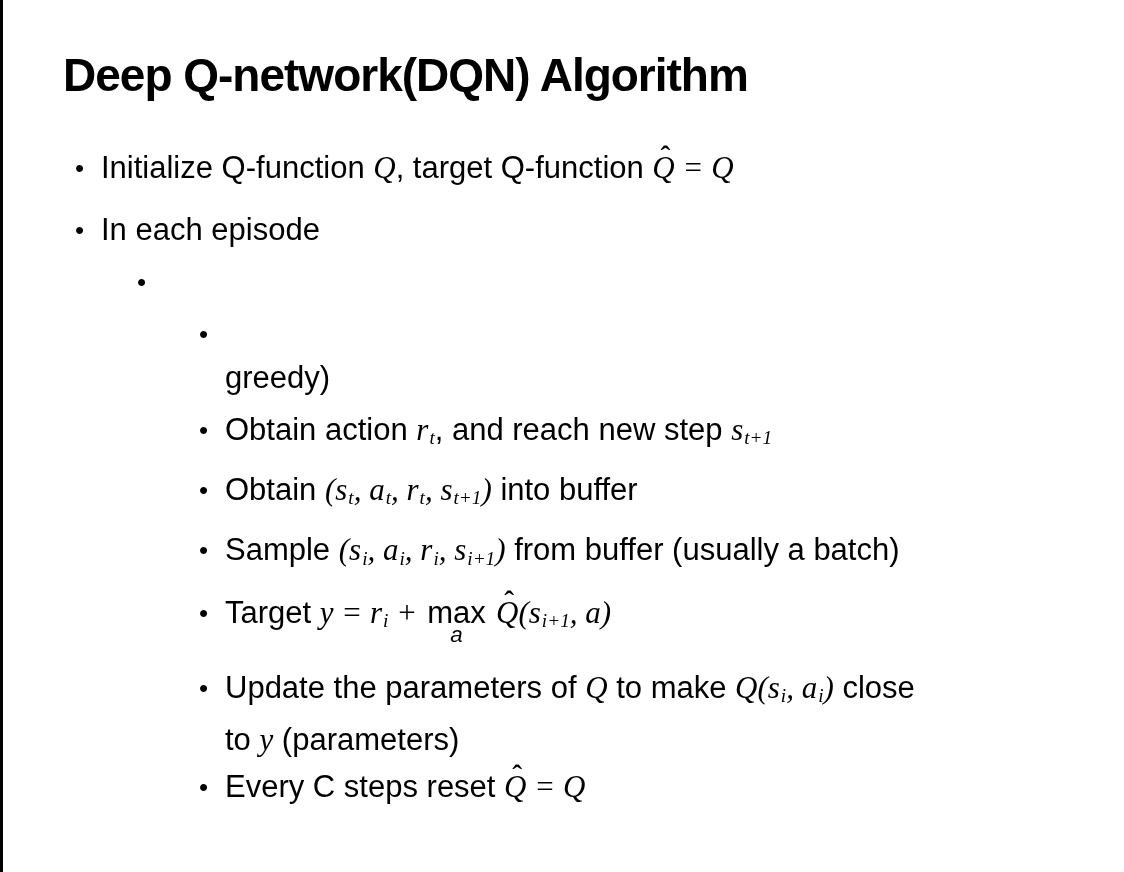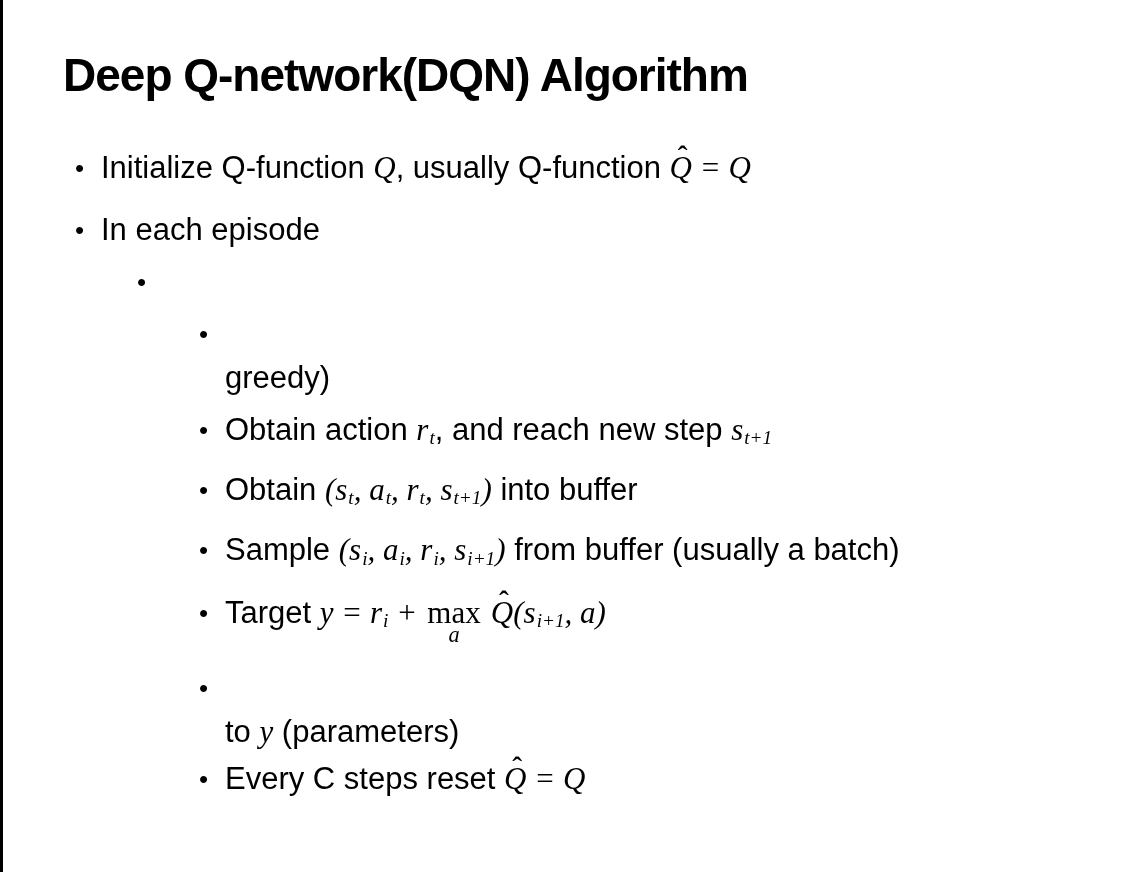--- a/index.html
+++ b/index.html
@@ -86,21 +86,21 @@
     left: 50%;
     top: -0.40em;
     transform: translateX(-30%);
     font-style: normal;
     font-weight: bold;
     font-size: 0.95em;
   }
   .maxwrap {
     position: relative;
     display: inline-block;
-    font-family: Liberation Serif, serif;
+    font-family: Liberation Sans, sans-serif;
     text-align: center;
     margin: 0 0.08em;
   }
   .maxtop { font-style: normal; }
   .maxunder {
     position: absolute;
     left: 50%;
     top: 0.98em;
     transform: translateX(-50%);
     font-size: 0.72em;
@@ -108,21 +108,21 @@
   }
 </style>
 </head>
 <body>
 
 <div class="slide">
   <div class="title">Deep Q-network(DQN) Algorithm</div>
   <div class="bullets">
       <div class="bullet level-1">
         <span class="marker">•</span>
-        <span class="content"><span class="t">Initialize Q-function </span><span class="m">Q</span><span class="t">, usually Q-function </span><span class="hatwrap"><span class="hatmark">ˆ</span><span>Q</span></span><span class="m"> = Q</span></span>
+        <span class="content"><span class="t">Initialize Q-function </span><span class="m">Q</span><span class="t">, target Q-function </span><span class="hatwrap"><span class="hatmark">ˆ</span><span>Q</span></span><span class="m"> = Q</span></span>
       </div>
       <div class="bullet level-1">
         <span class="marker">•</span>
         <span class="content"><span class="t">In each episode</span></span>
       </div>
       <div class="bullet level-2">
         <span class="marker">•</span>
       </div>
       <div class="bullet level-3">
         <span class="marker">•</span>
@@ -141,20 +141,21 @@
       <div class="bullet level-3">
         <span class="marker">•</span>
         <span class="content"><span class="t">Sample </span><span class="m">(s</span><span class="m msub">i</span><span class="m">, a</span><span class="m msub">i</span><span class="m">, r</span><span class="m msub">i</span><span class="m">, s</span><span class="m msub">i+1</span><span class="m">)</span><span class="t"> from buffer (usually a batch)</span></span>
       </div>
       <div class="bullet level-3">
         <span class="marker">•</span>
         <span class="content"><span class="t">Target </span><span class="m">y = r</span><span class="m msub">i</span><span class="m"> + </span><span class="maxwrap"><span class="maxtop">max</span><span class="maxunder">a</span></span><span class="m"> </span><span class="hatwrap"><span class="hatmark">ˆ</span><span>Q</span></span><span class="m">(s</span><span class="m msub">i+1</span><span class="m">, a)</span></span>
       </div>
       <div class="bullet level-3">
         <span class="marker">•</span>
+        <span class="content"><span class="t">Update the parameters of </span><span class="m">Q</span><span class="t"> to make </span><span class="m">Q(s</span><span class="m msub">i</span><span class="m">, a</span><span class="m msub">i</span><span class="m">)</span><span class="t"> close</span></span>
       </div>
       <div class="bullet level-3 cont">
         <span class="content"><span class="t">to </span><span class="m">y</span><span class="t"> (parameters)</span></span>
       </div>
       <div class="bullet level-3">
         <span class="marker">•</span>
         <span class="content"><span class="t">Every C steps reset </span><span class="hatwrap"><span class="hatmark">ˆ</span><span>Q</span></span><span class="m"> = Q</span></span>
       </div>
     </div>
 </div>

